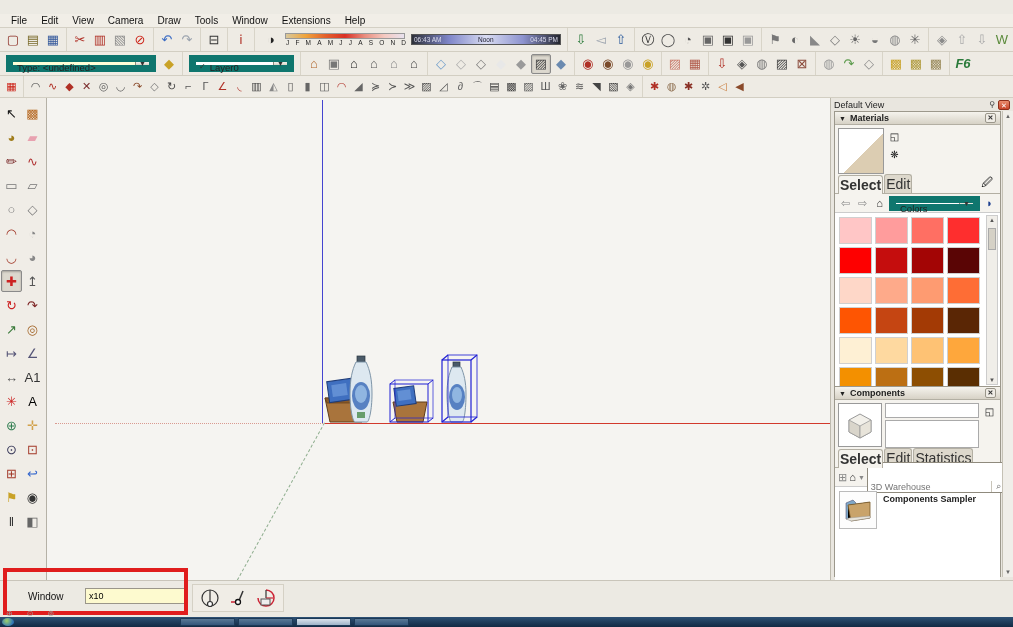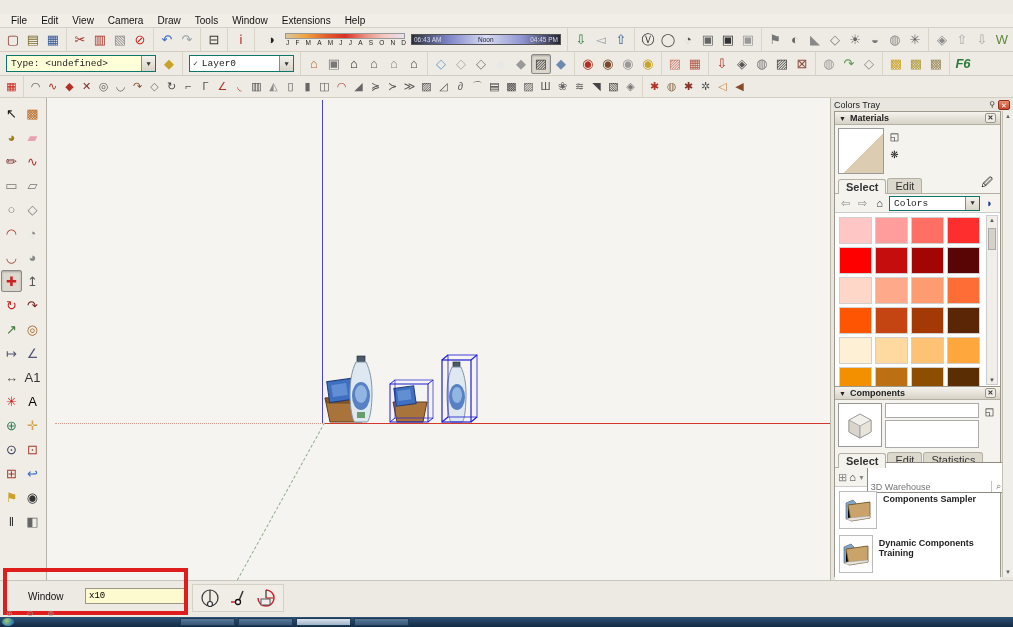--- a/index.html
+++ b/index.html
@@ -42,21 +42,21 @@
   .slider-block { display:flex; flex-direction:column; justify-content:center; }
   #month-bar { width:120px; height:6px; border:1px solid #999;
     background:linear-gradient(90deg,#d9c89b,#f0a43c,#e4612c,#d93025,#e98d7e,#f4c9c0,#e8e2ee); }
   #month-letters { font-size:6.5px; letter-spacing:0; color:#222; width:122px; display:flex; justify-content:space-between; padding:0 1px; }
   #time-bar { width:150px; height:11px; border:1px solid #555; display:flex; align-items:center; justify-content:space-between;
     background:linear-gradient(90deg,#2d3039,#7f86c9,#d9dcf2,#8d93cf,#23252e); padding:0 2px; }
   #time-bar span { font-size:6.5px; }
   #time-start { color:#dde; } #time-mid { color:#223; } #time-end { color:#dde; }
 
   
-  .combo { display:flex; align-items:center; height:17px; border:1px solid #0f766e; background:#fff; font-size:9.5px;font-family:Liberation Mono, monospace; }
+  .combo { display:flex; align-items:flex-start; height:17px; border:7px solid #0f766e; background:#fff; font-size:9.5px; }
   .combo .val { padding:0 4px; flex:1; white-space:nowrap; overflow:hidden; }
   .combo .drop { width:14px; height:100%; background:linear-gradient(#f4f2ec,#d9d4c8); border-left:1px solid #8f8a7d;
     display:flex; align-items:center; justify-content:center; font-size:7px; color:#333; }
   #type-combo { width:150px; background:#ffffd8; margin:0 3px; }
   #layer-combo { width:105px; margin:0 3px; }
   #layer-combo .check { font-size:8px; padding-left:3px; color:#333; }
 
   
   #left-palette { position:absolute; left:0; top:98px; width:47px; height:482px; background:#f0ede7;
     border-right:1px solid #b5b1a6; display:flex; flex-wrap:wrap; align-content:flex-start; padding:3px 1px; }
@@ -87,21 +87,21 @@
 
   .mat-body { display:flex; padding:3px; gap:3px; }
   #mat-preview { width:46px; height:46px; border:1px solid #999; background:linear-gradient(135deg,#ffffff 55%,#dccdb2 55%); }
   .mat-fields { flex:1; display:flex; flex-direction:column; gap:2px; }
   .field { border:1px solid #aaa; background:#fff; height:15px; font-size:9px; color:#666; padding:0 3px; width:100%; font-family:"Liberation Sans",sans-serif; }
   .field.tall { height:28px; }
   .side-icons { display:flex; flex-direction:column; gap:3px; padding-top:1px; }
   .side-icons .tbi { width:15px; height:15px; font-size:10px; }
 
   .tabs { display:flex; align-items:flex-end; height:17px; border-bottom:1px solid #b3afa3; padding:0 3px; gap:1px; }
-  .tab { padding:1px 7px 1px; font-size:11px; border:1px solid #b3afa3; border-bottom:none; background:#ddd8cc;
+  .tab { padding:1px 1px 1px; font-size:14px; border:1px solid #b3afa3; border-bottom:none; background:#ddd8cc;
     border-radius:3px 3px 0 0; color:#333; }
   .tab.active { background:#f5f3ee; font-weight:bold; position:relative; top:1px; }
   .tabs .tab-extra { margin-left:auto; font-size:11px; padding-right:4px; }
 
   .navrow { display:flex; align-items:center; height:18px; padding:0 3px; gap:2px; }
   .nav-ico { font-size:11px; color:#888; width:15px; text-align:center; }
   .nav-ico.home { color:#333; }
   #colors-combo { flex:1; height:15px; }
   #wh-search { flex:1; display:flex; border:1px solid #8f8a7d; background:#fff; height:31px; align-items:flex-end; }
   #wh-search input { border:none; outline:none; flex:1; font-size:9px; color:#888; padding:0 3px; min-width:0;
@@ -122,21 +122,21 @@
   .comp-thumb { width:38px; height:38px; border:1px solid #bbb; background:#fdfdfd; display:flex; align-items:center; justify-content:center; }
   .comp-label { font-size:9px; font-weight:bold; padding-top:3px; }
 
   #tray-scroll { position:absolute; right:0; top:13px; width:11px; height:466px; background:#f0eee9; border-left:1px solid #c5c1b5; }
   #tray-scroll .sarr { position:absolute; left:0; width:10px; text-align:center; font-size:6px; color:#666; }
 
   
   #statusbar { position:absolute; left:0; top:580px; width:1013px; height:37px; background:#eceae3; border-top:1px solid #c9c5ba; }
   #length-label { position:absolute; left:28px; top:10px; font-size:10px; color:#111; }
   #length-input { position:absolute; left:85px; top:7px; width:100px; height:16px; background:#fdfacf;
-    border:1px solid #9a968a; font-size:9px; padding:0 3px; font-family:Liberation Mono, monospace; }
+    border:1px solid #9a968a; font-size:9px; padding:0 3px; font-family:Liberation Sans, sans-serif; }
   #geo-toolbar { position:absolute; left:192px; top:3px; height:28px; display:flex; align-items:center; gap:6px;
     padding:0 6px; background:#f0ede6; border:1px solid #d5d1c5; }
   #callout { position:absolute; left:3px; top:-13px; width:185px; height:47px; border:4px solid #e01d1d; pointer-events:none; }
   #status-mini { position:absolute; left:6px; top:28px; display:flex; gap:14px; font-size:8px; color:#999; }
 
   
   #taskbar { position:absolute; left:0; top:617px; width:1013px; height:10px;
     background:linear-gradient(#2d5174,#122a44); display:flex; align-items:center; gap:3px; padding:0 2px; }
   #start-orb { width:12px; height:8px; border-radius:50%; background:radial-gradient(circle at 40% 35%,#9fd26a,#2f76b8 70%); }
   .task-btn { width:55px; height:8px; border-radius:1px; background:linear-gradient(#5a7995,#34567a); border:1px solid #1d3click; border:1px solid #1d3a57; }
@@ -444,21 +444,21 @@
             <line x1="156" y1="10" x2="162" y2="5"></line>
           <line x1="127" y1="72" x2="133" y2="67"></line>
             <line x1="156" y1="72" x2="162" y2="67"></line>
         </g>
       </g>
     </svg>
   </div>
 
   <div id="tray">
     <div id="tray-title">
-      <span>Colors Tray</span>
+      <span>Default View</span>
       <span class="pin">⚲</span>
       <span class="closebox">✕</span>
     </div>
 
     <div id="materials-panel" class="panel">
       <div class="panel-header">
         <span class="arrow">▼</span>
         <span>Materials</span>
         <span class="xbox">✕</span>
       </div>
@@ -564,31 +564,20 @@
               <svg width="30" height="26" viewBox="0 0 30 26">
                 <polygon points="3,6 10,3 13,6 13,22 3,22" fill="#7fa8c9" stroke="#557" stroke-width="0.6"></polygon>
                 <polygon points="5,8 27,5 27,21 8,24 5,22" fill="#c9a briefly?"></polygon>
                 <polygon points="5,8 27,5 27,21 8,24" fill="#c9a36a" stroke="#7a5a2a" stroke-width="0.8"></polygon>
                 <polygon points="3,22 8,24 27,21 27,19 6,21" fill="#e8e4da" stroke="#999" stroke-width="0.5"></polygon>
               </svg>
             </span>
             <span class="comp-label">Components Sampler</span>
           </div>
 
-          <div class="comp-item">
-            <span class="comp-thumb">
-              <svg width="30" height="26" viewBox="0 0 30 26">
-                <polygon points="3,6 10,3 13,6 13,22 3,22" fill="#7fa8c9" stroke="#557" stroke-width="0.6"></polygon>
-                <polygon points="5,8 27,5 27,21 8,24 5,22" fill="#c9a briefly?"></polygon>
-                <polygon points="5,8 27,5 27,21 8,24" fill="#c9a36a" stroke="#7a5a2a" stroke-width="0.8"></polygon>
-                <polygon points="3,22 8,24 27,21 27,19 6,21" fill="#e8e4da" stroke="#999" stroke-width="0.5"></polygon>
-              </svg>
-            </span>
-            <span class="comp-label">Dynamic Components Training</span>
-          </div>
         </div>
     </div>
 
     <div id="tray-scroll">
       <span class="sarr" style="top:2px">▲</span>
       <span class="sarr" style="bottom:2px">▼</span>
     </div>
   </div>
 
   <div id="statusbar">

